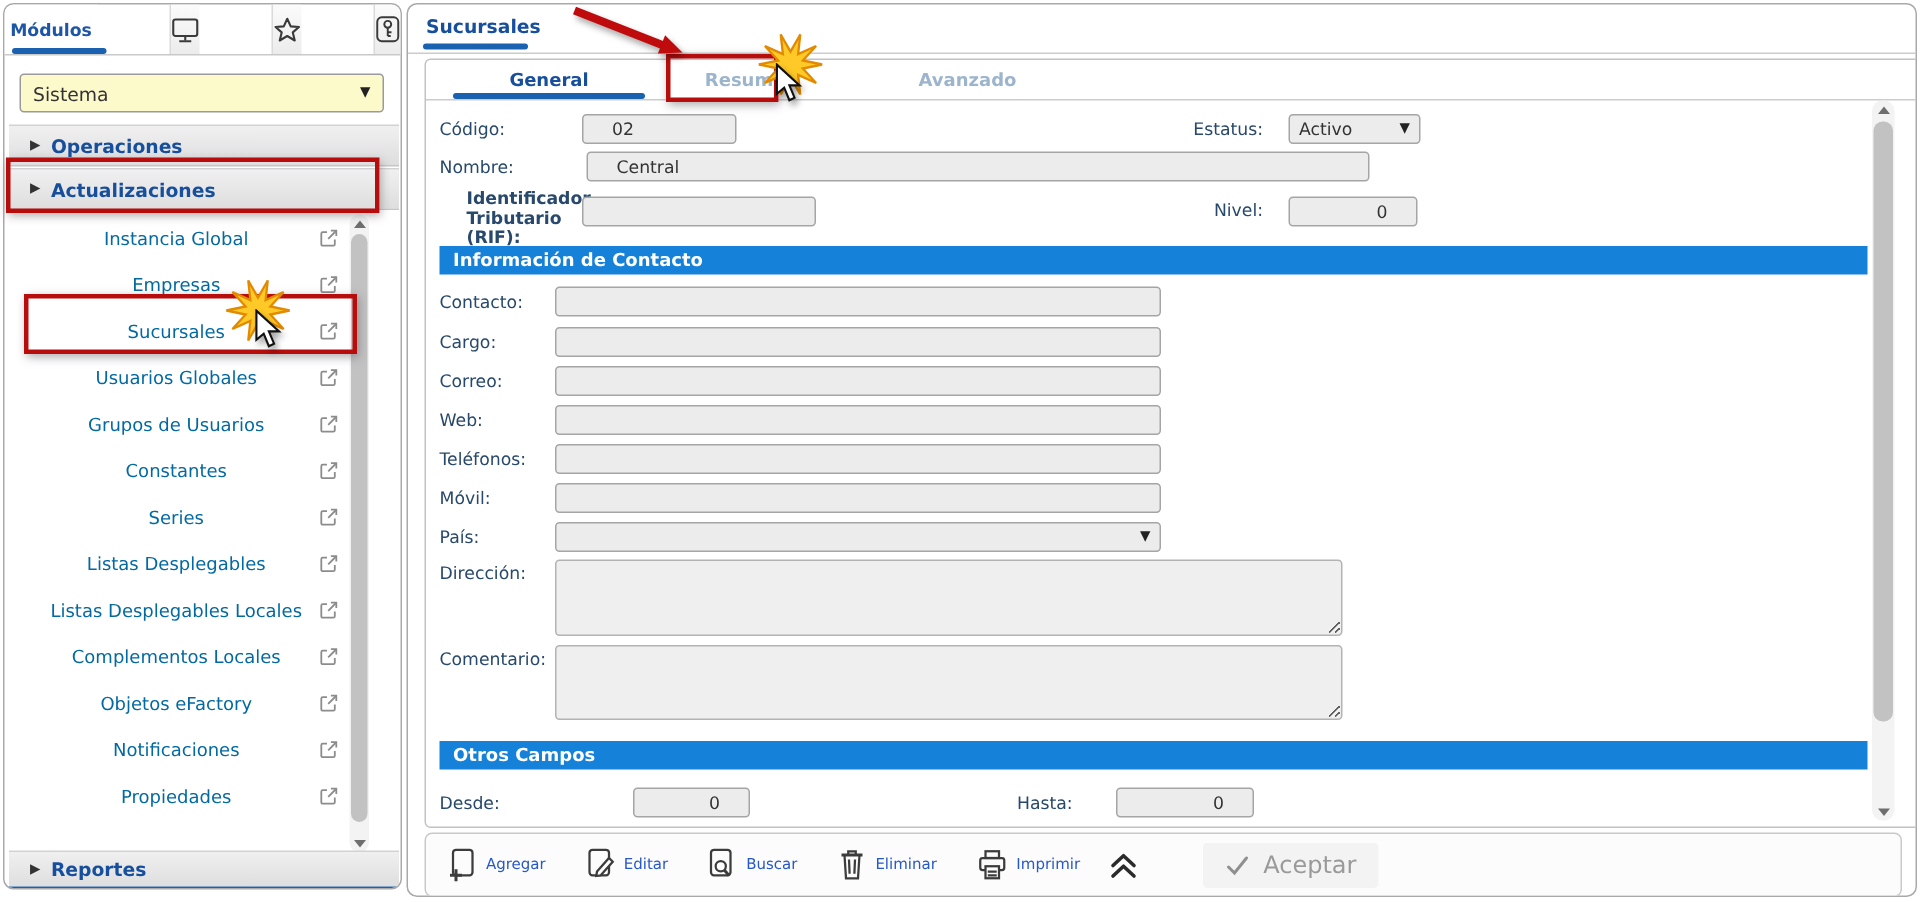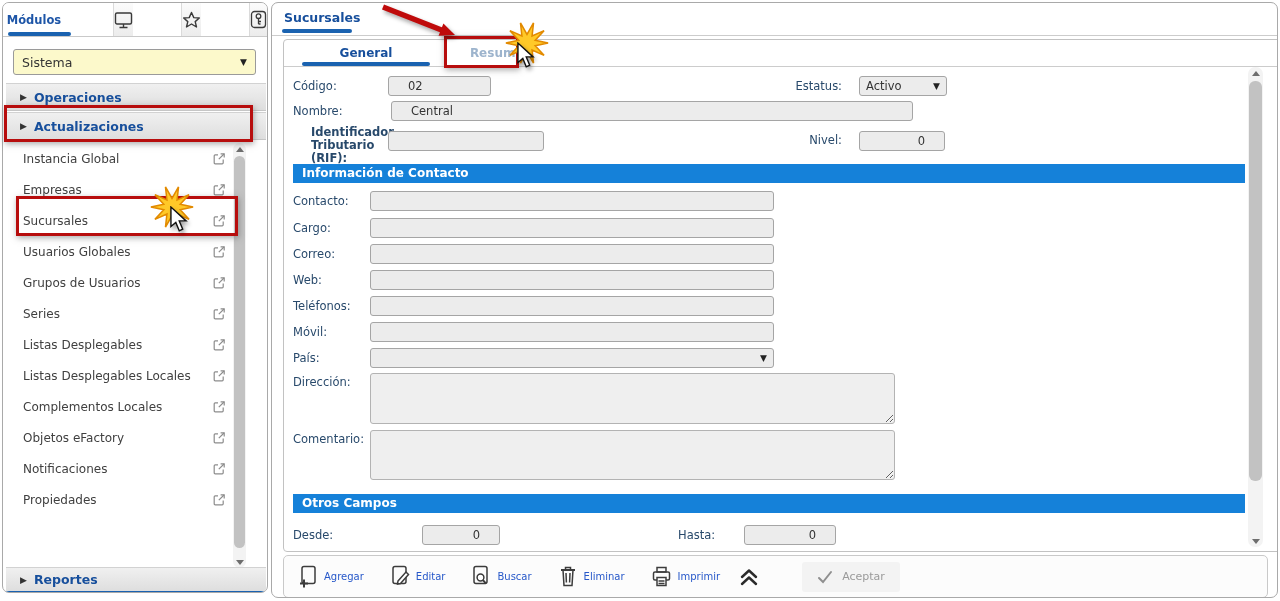--- a/index.html
+++ b/index.html
@@ -25,21 +25,21 @@
   .acc{position:absolute;left:3px;width:260px;height:28px;box-sizing:border-box;
     background:linear-gradient(#f0f0f0,#dedede);border-top:1px solid #d2d2d2;border-bottom:1px solid #c6c6c6;
     display:flex;align-items:center;padding-left:14px;font-weight:bold;font-size:12.5px;color:#174f9c;gap:7px;}
   .acc .tri{font-size:9px;color:#333;}
   #acc-operaciones{top:80px;}
   #acc-actualizaciones{top:109px;}
   #acc-reportes{top:564px;height:24px;border-bottom:none;}
   .s-bluebar{position:absolute;left:3px;top:588px;width:260px;height:3px;background:#1a62b0;}
   .s-list{position:absolute;left:3px;top:140px;width:224px;height:424px;overflow:hidden;}
   .sitem{height:31px;display:flex;align-items:center;padding:0 4px 0 17px;}
-  .sitem .slabel{flex:1;font-size:12px;color:#404040;}
+  .sitem .slabel{flex:1;font-size:12px;color:#0369a1;text-align:center;}
   
   .sb{position:absolute;background:#f3f3f3;border-radius:7px;}
   .sb-btn{position:absolute;left:0;width:100%;height:12px;display:flex;align-items:center;justify-content:center;}
   .tri-up{width:0;height:0;border-left:4px solid transparent;border-right:4px solid transparent;border-bottom:5px solid #6e6e6e;}
   .tri-down{width:0;height:0;border-left:4px solid transparent;border-right:4px solid transparent;border-top:5px solid #6e6e6e;}
   .sb-thumb{position:absolute;left:1px;width:11px;background:#c2c2c2;border-radius:6px;}
   #sb-side{left:230px;top:140px;width:13px;height:425px;}
   #sb-main{left:964px;top:27px;width:15px;height:480px;}
   #sb-main .sb-thumb{width:13px;}
 
@@ -66,21 +66,21 @@
     font:11.5px "DejaVu Sans",sans-serif;resize:both;}
   .sect{position:absolute;left:9px;width:952px;height:19px;background:#1581d9;color:#fff;font-weight:bold;
     font-size:12px;line-height:19px;padding-left:9px;box-sizing:border-box;}
   
   .toolbar{position:absolute;left:11px;top:552px;width:985px;height:43px;border:1px solid #c9c9c9;border-radius:5px;
     background:#fcfcfc;display:flex;align-items:center;padding:0 12px 0 14px;gap:26px;box-sizing:border-box;}
   .tool{display:flex;align-items:center;gap:6px;font-size:10px;color:#2758c9;cursor:default;}
   .tool svg{display:block;}
   .collapse{margin-left:-8px;}
   .btn{height:30px;display:flex;align-items:center;gap:9px;padding:0 15px;background:#f3f3f3;border-radius:3px;
-    color:#9a9a9a;font-size:11px;}
+    color:#9a9a9a;font-size:16px;}
   #btn-aceptar{margin-left:16px;}
   
   #annot{position:absolute;left:0;top:0;width:1280px;height:601px;pointer-events:none;z-index:50;}
   .rbox{position:absolute;border:3px solid #b70d0d;box-shadow:1px 2px 6px rgba(90,90,90,.5);}
   .annot-abs{position:absolute;}
   .shadowed{filter:drop-shadow(2px 3px 2px rgba(0,0,0,.35));}
 </style>
 </head>
 <body>
 
@@ -162,20 +162,28 @@
     </div>
     <div class="sitem">
       <span class="slabel">Grupos de Usuarios</span>
       <svg width="14" height="14" viewBox="0 0 14 14" fill="none" stroke="#8c8c8c" stroke-width="1.2">
           <path d="M11.2,7.6v3.2c0,0.6-0.4,1-1,1H3.2c-0.6,0-1-0.4-1-1V3.8c0-0.6,0.4-1,1-1H6"></path>
           <polyline points="8.6,1.8 12.2,1.8 12.2,5.4"></polyline>
           <line x1="6.8" y1="7.2" x2="12" y2="2"></line>
         </svg>
     </div>
     <div class="sitem">
+      <span class="slabel">Constantes</span>
+      <svg width="14" height="14" viewBox="0 0 14 14" fill="none" stroke="#8c8c8c" stroke-width="1.2">
+          <path d="M11.2,7.6v3.2c0,0.6-0.4,1-1,1H3.2c-0.6,0-1-0.4-1-1V3.8c0-0.6,0.4-1,1-1H6"></path>
+          <polyline points="8.6,1.8 12.2,1.8 12.2,5.4"></polyline>
+          <line x1="6.8" y1="7.2" x2="12" y2="2"></line>
+        </svg>
+    </div>
+    <div class="sitem">
       <span class="slabel">Series</span>
       <svg width="14" height="14" viewBox="0 0 14 14" fill="none" stroke="#8c8c8c" stroke-width="1.2">
           <path d="M11.2,7.6v3.2c0,0.6-0.4,1-1,1H3.2c-0.6,0-1-0.4-1-1V3.8c0-0.6,0.4-1,1-1H6"></path>
           <polyline points="8.6,1.8 12.2,1.8 12.2,5.4"></polyline>
           <line x1="6.8" y1="7.2" x2="12" y2="2"></line>
         </svg>
     </div>
     <div class="sitem">
       <span class="slabel">Listas Desplegables</span>
       <svg width="14" height="14" viewBox="0 0 14 14" fill="none" stroke="#8c8c8c" stroke-width="1.2">
@@ -245,20 +253,21 @@
 
 <div class="panel" id="main">
   <div class="m-titlebar">
     <div class="m-title">Sucursales</div>
     <div class="m-title-underline"></div>
   </div>
 
   <div class="contentbox">
     <div class="ctab active" style="left:18px;width:128px;">General</div>
     <div class="ctab muted" style="left:162px;width:110px;">Resumen</div>
+    <div class="ctab muted" style="left:300px;width:122px;">Avanzado</div>
     <div class="ctab-underline"></div>
     <div class="tabline"></div>
 
     <div class="flabel" style="left:9px;top:40px;">Código:</div>
     <input class="inp" style="left: 104px; top: 36px; width: 103px;" value="02">
     <div class="flabel r" style="left:470px;top:40px;width:88px;">Estatus:</div>
     <div class="sel" style="left:575px;top:36px;width:88px;">
       <span>Activo</span>
       <span class="caret">▼</span>
     </div>

